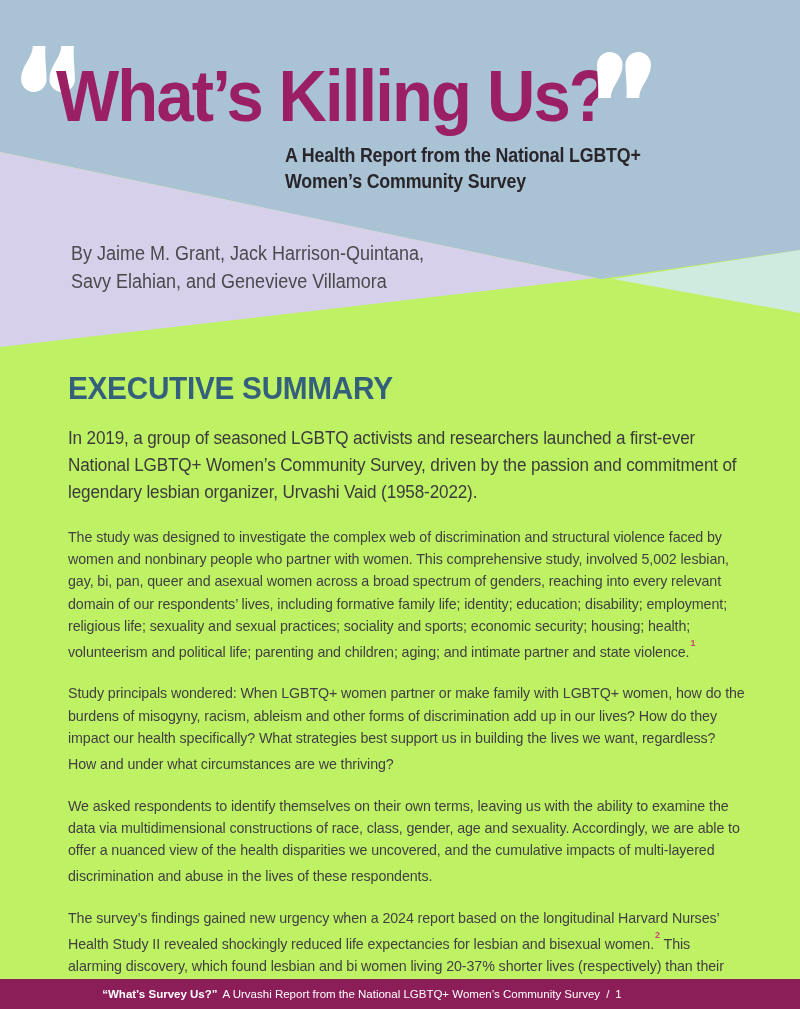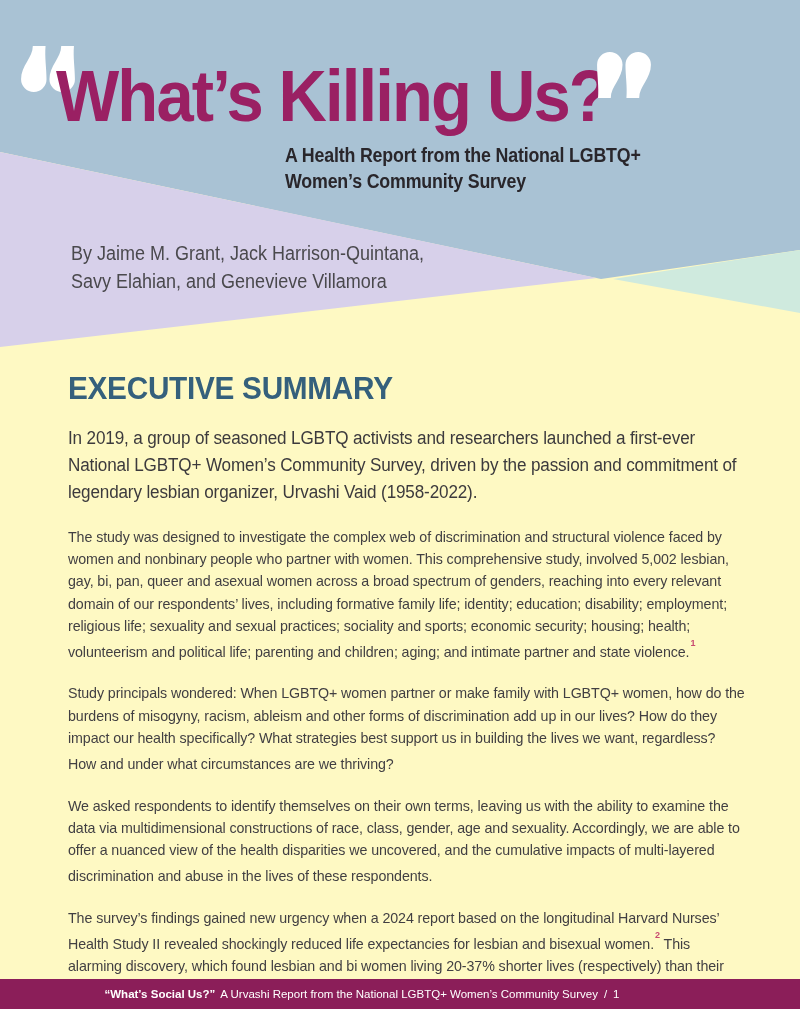--- a/index.html
+++ b/index.html
@@ -1,18 +1,18 @@
 <!DOCTYPE html>
 <html><head>
 <meta charset="utf-8">
 <style>
   html,body{margin:0;padding:0;background:#e8e8e8;}
   .page{
     position:relative;width:800px;height:1009px;margin:0 auto;
-    background:#fef9c3;overflow:hidden;
+    background:#bef264;overflow:hidden;
     font-family:"Liberation Sans",sans-serif;
   }
   
   .shape{position:absolute;left:0;top:0;width:800px;}
   .shape-blue{height:300px;background:#a9c2d4;
     clip-path:polygon(0 0,800px 0,800px 250px,601px 279px,0 152px);}
   .shape-lavender{height:360px;background:#d7d0ea;
     clip-path:polygon(0 152px,597px 278px,0 347px);}
   .shape-mint{height:330px;background:#cfeade;
     clip-path:polygon(613px 279px,800px 250px,800px 313px);}
@@ -111,19 +111,19 @@
     <p class="body-par"><span>The study was designed to investigate the complex web of discrimination and structural violence faced by women and nonbinary people who partner with women. This comprehensive study, involved 5,002 lesbian, gay, bi, pan, queer and asexual women across a broad spectrum of genders, reaching into every relevant domain of our respondents’ lives, including formative family life; identity; education; disability; employment; religious life; sexuality and sexual practices; sociality and sports; economic security; housing; health; volunteerism and political life; parenting and children; aging; and intimate partner and state violence.</span><sup class="fn">1</sup><span></span></p>
 
     <p class="body-par"><span>Study principals wondered: When LGBTQ+ women partner or make family with LGBTQ+ women, how do the burdens of misogyny, racism, ableism and other forms of discrimination add up in our lives? How do they impact our health specifically? What strategies best support us in building the lives we want, regardless? How and under what circumstances are we thriving?</span><sup class="fn"></sup><span></span></p>
 
     <p class="body-par"><span>We asked respondents to identify themselves on their own terms, leaving us with the ability to examine the data via multidimensional constructions of race, class, gender, age and sexuality. Accordingly, we are able to offer a nuanced view of the health disparities we uncovered, and the cumulative impacts of multi-layered discrimination and abuse in the lives of these respondents.</span><sup class="fn"></sup><span></span></p>
 
     <p class="body-par"><span>The survey’s findings gained new urgency when a 2024 report based on the longitudinal Harvard Nurses’ Health Study II revealed shockingly reduced life expectancies for lesbian and bisexual women.</span><sup class="fn">2</sup><span> This alarming discovery, which found lesbian and bi women living 20-37% shorter lives (respectively) than their heterosexual peers in the study, identified “Toxic Social Exposure” as the driver of this theft of years of life. The Nurse’s study underscored the critical importance of the survey’s work to expose and address the complex labyrinth of discrimination impacting LGBTQ+ women’s health across their lifespans.</span></p>
   </div>
 
   <div class="footer">
-    <span class="ft-title">“What’s Social Us?”</span>
+    <span class="ft-title">“What’s Survey Us?”</span>
     <span class="ft-rest">A Urvashi Report from the National LGBTQ+ Women’s Community Survey</span>
     <span class="ft-sep">/</span>
     <span class="ft-page">1</span>
   </div>
 
 </div>
 
 </body></html>

